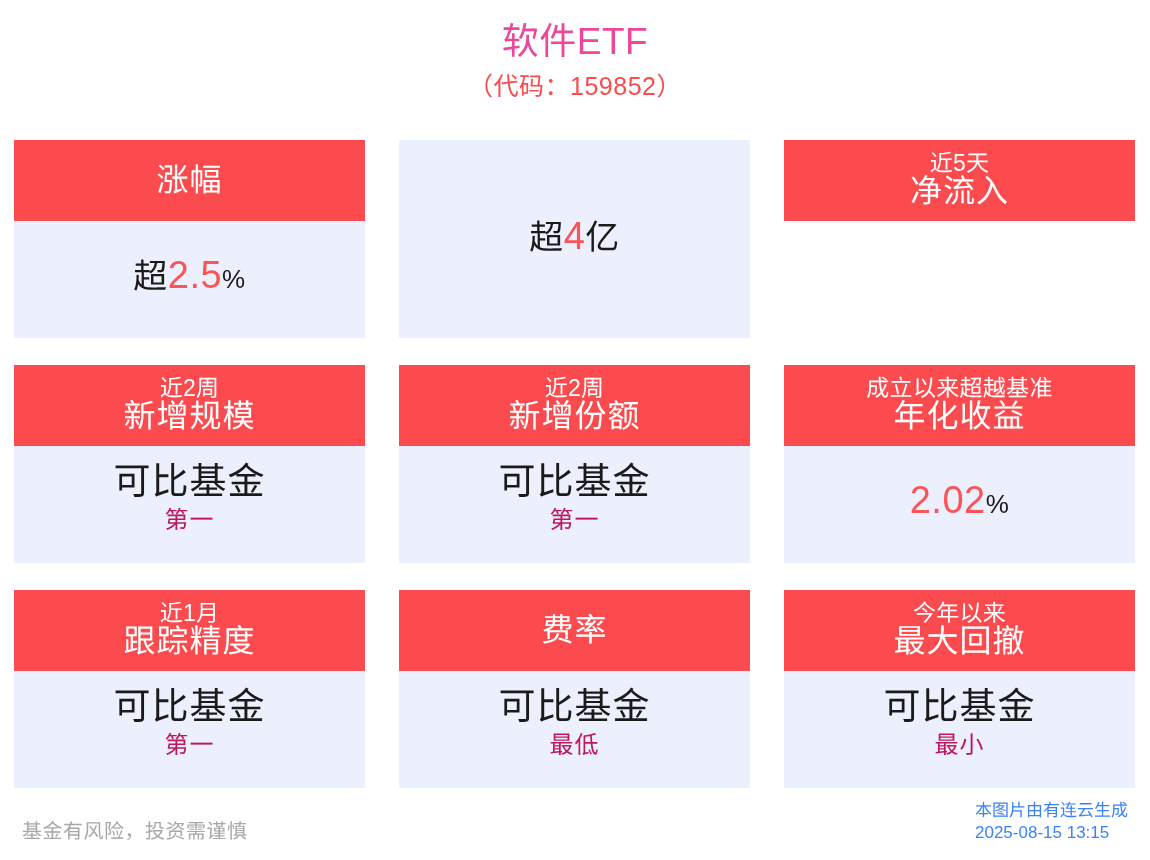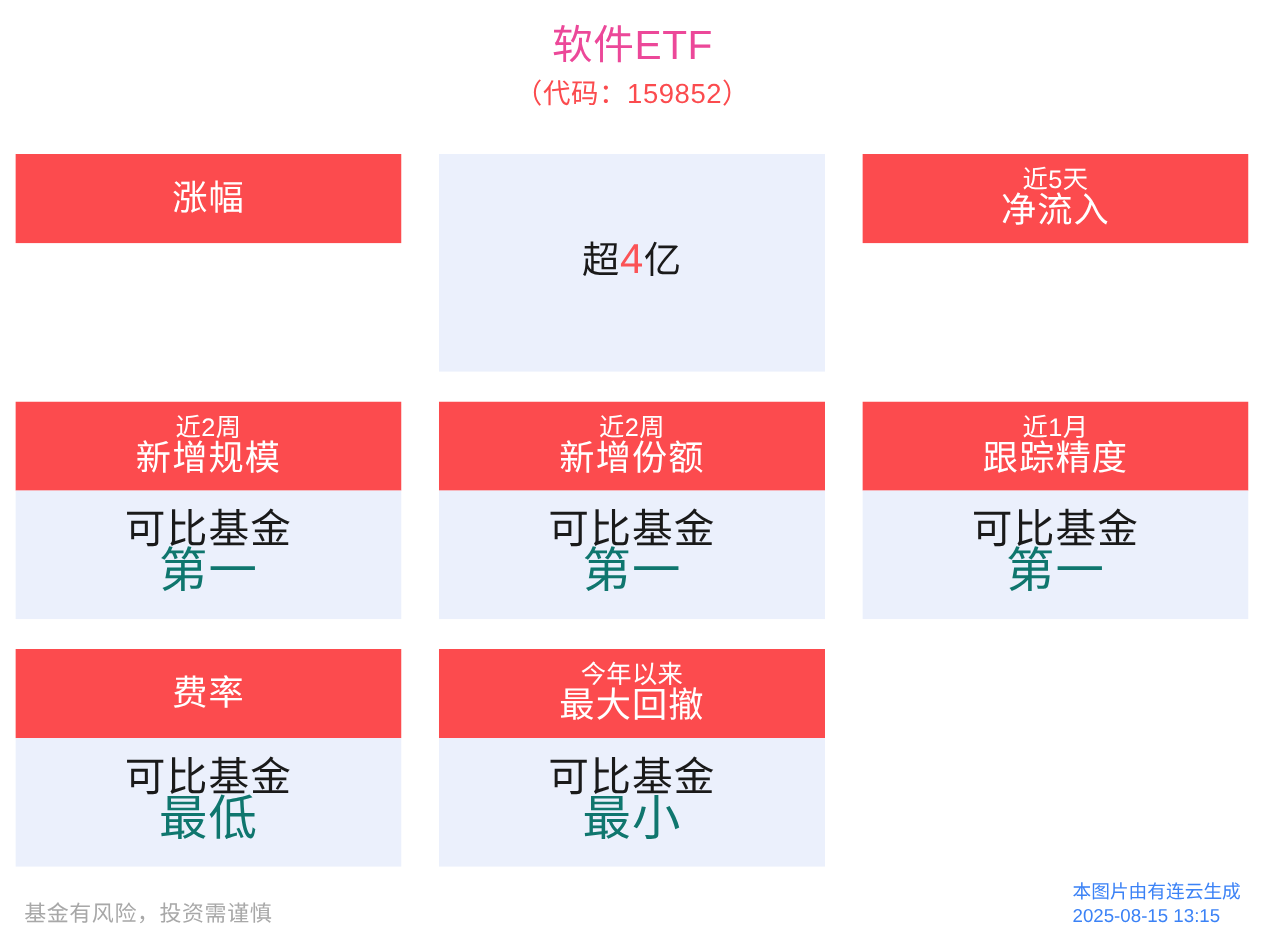--- a/index.html
+++ b/index.html
@@ -92,23 +92,23 @@
     box-sizing: border-box;
     padding-bottom: 6px;
   }
   .body-line-top {
     font-size: 37px;
     line-height: 36px;
     color: #1a1a1a;
     letter-spacing: 1px;
   }
   .body-line-bottom {
-    font-size: 44px;
+    font-size: 24px;
     line-height: 40px;
-    color: #0f766e;
+    color: #be185d;
     letter-spacing: 1px;
   }
   .body-single {
     font-size: 34px;
     line-height: 44px;
     color: #1a1a1a;
     letter-spacing: 0.5px;
     white-space: nowrap;
   }
   .body-single .accent {
@@ -154,20 +154,23 @@
 <div class="page-header">
   <div class="page-title">软件ETF</div>
   <div class="page-subtitle">（代码：159852）</div>
 </div>
 
 <div class="card-grid">
     <div class="stat-card">
       <div class="card-head single">
         <div class="card-head-main">涨幅</div>
       </div>
+      <div class="card-body">
+        <div class="body-single"><span>超</span><span class="accent big">2.5</span><span class="small">%</span></div>
+      </div>
     </div>
     <div class="stat-card">
       <div class="card-body">
         <div class="body-single"><span>超</span><span class="accent big">4</span><span class="">亿</span></div>
       </div>
     </div>
     <div class="stat-card">
       <div class="card-head">
         <div class="card-head-sub">近5天</div>
         <div class="card-head-main">净流入</div>
@@ -184,20 +187,29 @@
       </div>
     </div>
     <div class="stat-card">
       <div class="card-head">
         <div class="card-head-sub">近2周</div>
         <div class="card-head-main">新增份额</div>
       </div>
       <div class="card-body">
         <div class="body-line-top">可比基金</div>
         <div class="body-line-bottom">第一</div>
+      </div>
+    </div>
+    <div class="stat-card">
+      <div class="card-head">
+        <div class="card-head-sub">成立以来超越基准</div>
+        <div class="card-head-main">年化收益</div>
+      </div>
+      <div class="card-body">
+        <div class="body-single"><span class="accent big">2.02</span><span class="small">%</span></div>
       </div>
     </div>
     <div class="stat-card">
       <div class="card-head">
         <div class="card-head-sub">近1月</div>
         <div class="card-head-main">跟踪精度</div>
       </div>
       <div class="card-body">
         <div class="body-line-top">可比基金</div>
         <div class="body-line-bottom">第一</div>

